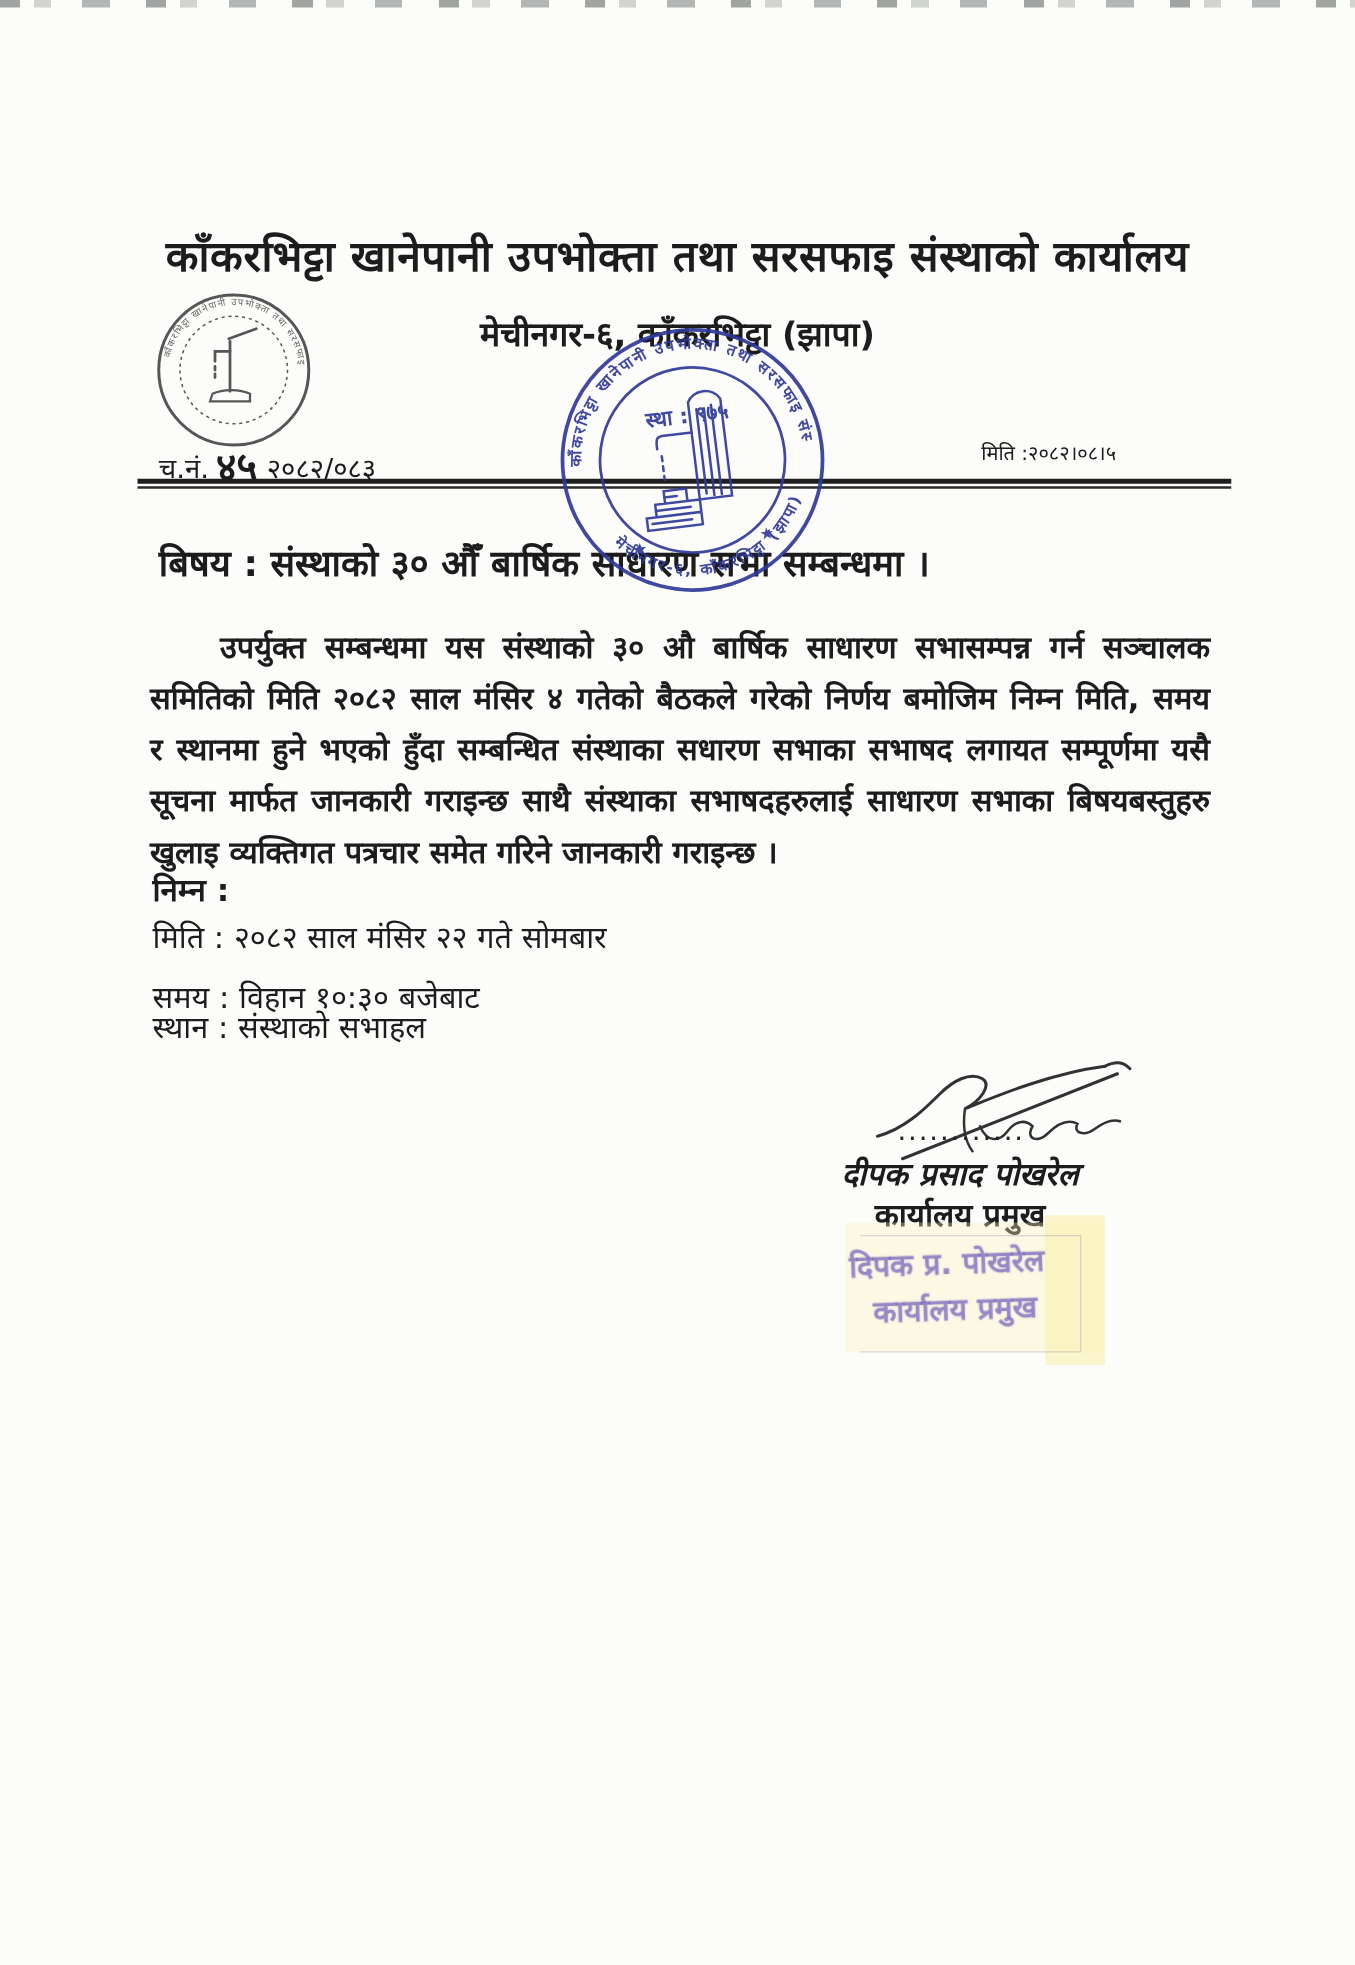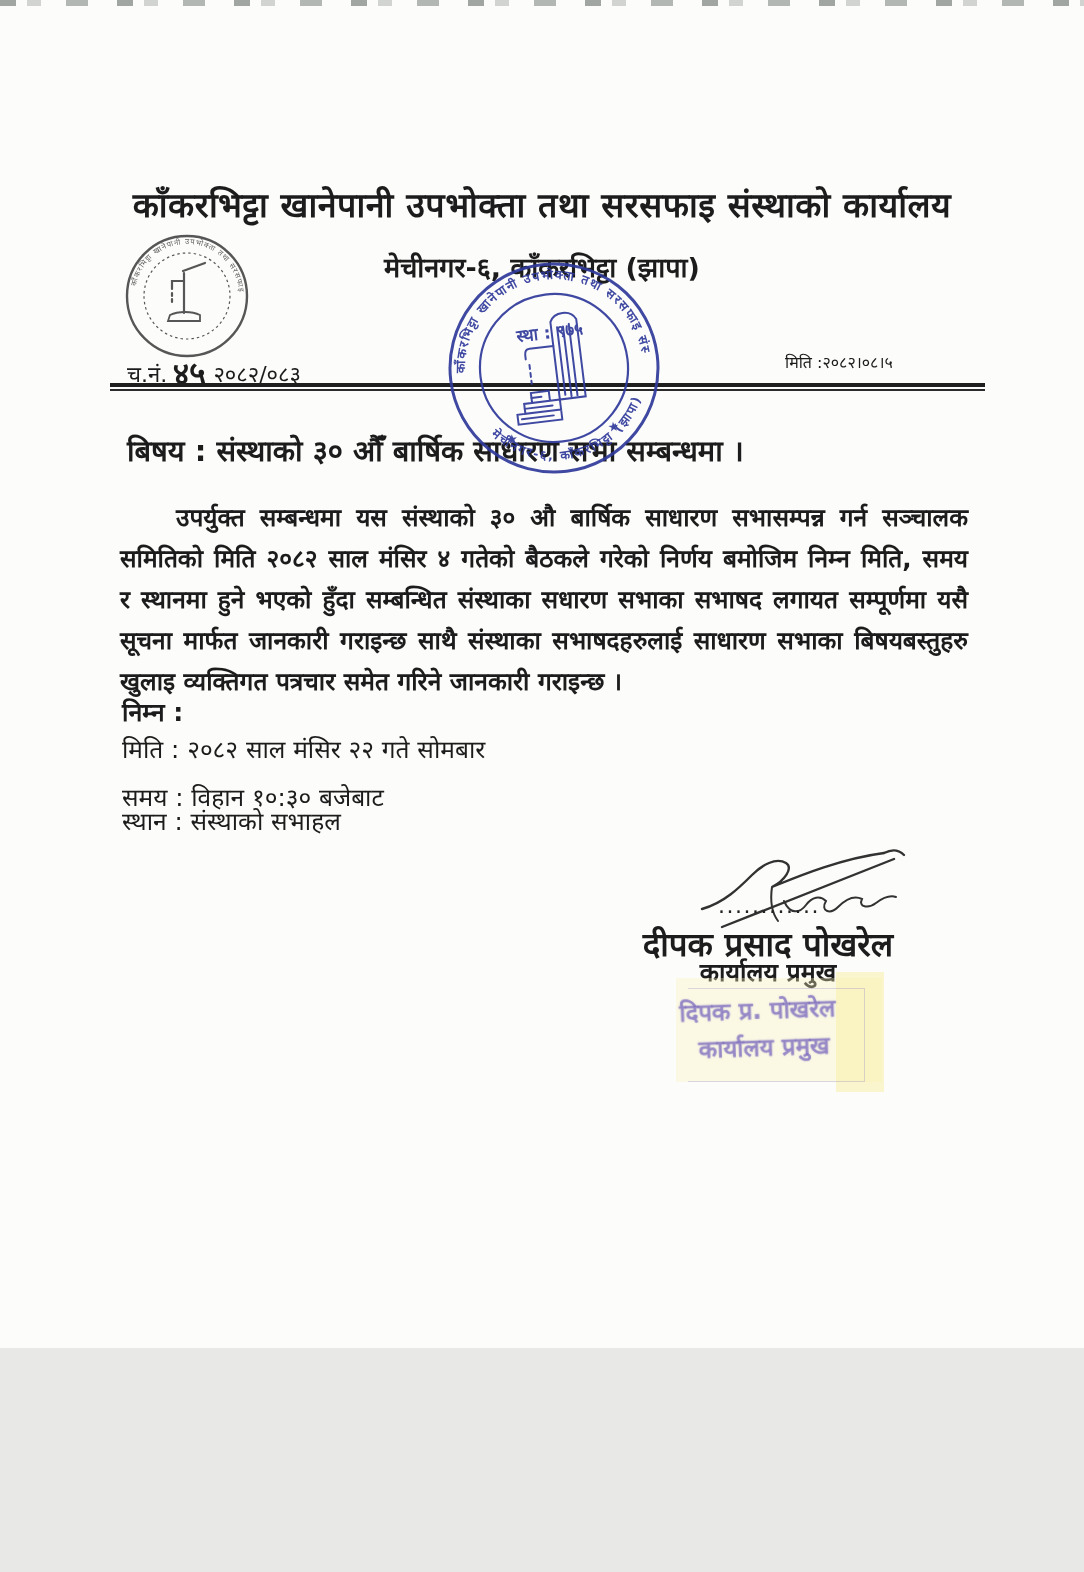--- a/index.html
+++ b/index.html
@@ -1,18 +1,18 @@
 <!DOCTYPE html>
 <html><head>
 <meta charset="utf-8">
 <style>
   html,body{margin:0;padding:0;background:#e8e8e6;}
   .page{
     position:relative;
-    width:1084px;height:1348px;
+    width:1084px;height:1572px;
     margin:0 auto;
     background:#fcfcfa;
     overflow:hidden;
     font-family:"DejaVu Sans", sans-serif;
     color:#1c1c1c;
   }
   .abs{position:absolute;}
   
   .scan-strip{
     left:0;top:0;width:1084px;height:6px;opacity:.55;
@@ -42,21 +42,21 @@
   .body-line{text-align:justify;text-align-last:justify;}
   .body-line.first{text-indent:56px;}
   .body-line.last{text-align-last:left;}
   .schedule-heading{left:122px;top:694px;font-size:25px;font-weight:bold;}
   .schedule-item{font-size:24.5px;white-space:nowrap;}
   .sched-1{left:122px;top:732px;}
   .sched-2{left:122px;top:768px;margin-top:12px;}
   .sched-3{left:122px;top:804px;}
   .signature-svg{left:688px;top:843px;}
   .dotted-line{left:718px;top:893px;font-size:22px;letter-spacing:1.5px;color:#222;}
-  .sig-name{left:628px;top:921px;width:280px;text-align:center;font-size:33px;font-weight:600;}
+  .sig-name{left:628px;top:921px;width:280px;text-align:center;font-size:25px;font-weight:600;font-style:italic;}
   .sig-title{left:628px;top:954px;width:280px;text-align:center;font-size:25px;font-weight:600;}
   
   .yellow-wash{left:676px;top:978px;width:206px;height:104px;background:rgba(250,243,186,.35);}
   .yellow-strip{left:836px;top:972px;width:48px;height:120px;background:rgba(249,238,160,.5);}
   .stamp-box-outline{
     left:688px;top:988px;width:176px;height:92px;
     border:1.5px solid rgba(132,117,196,.28);border-left:none;
   }
   .purple-stamp{
     left:676px;top:992px;width:210px;

